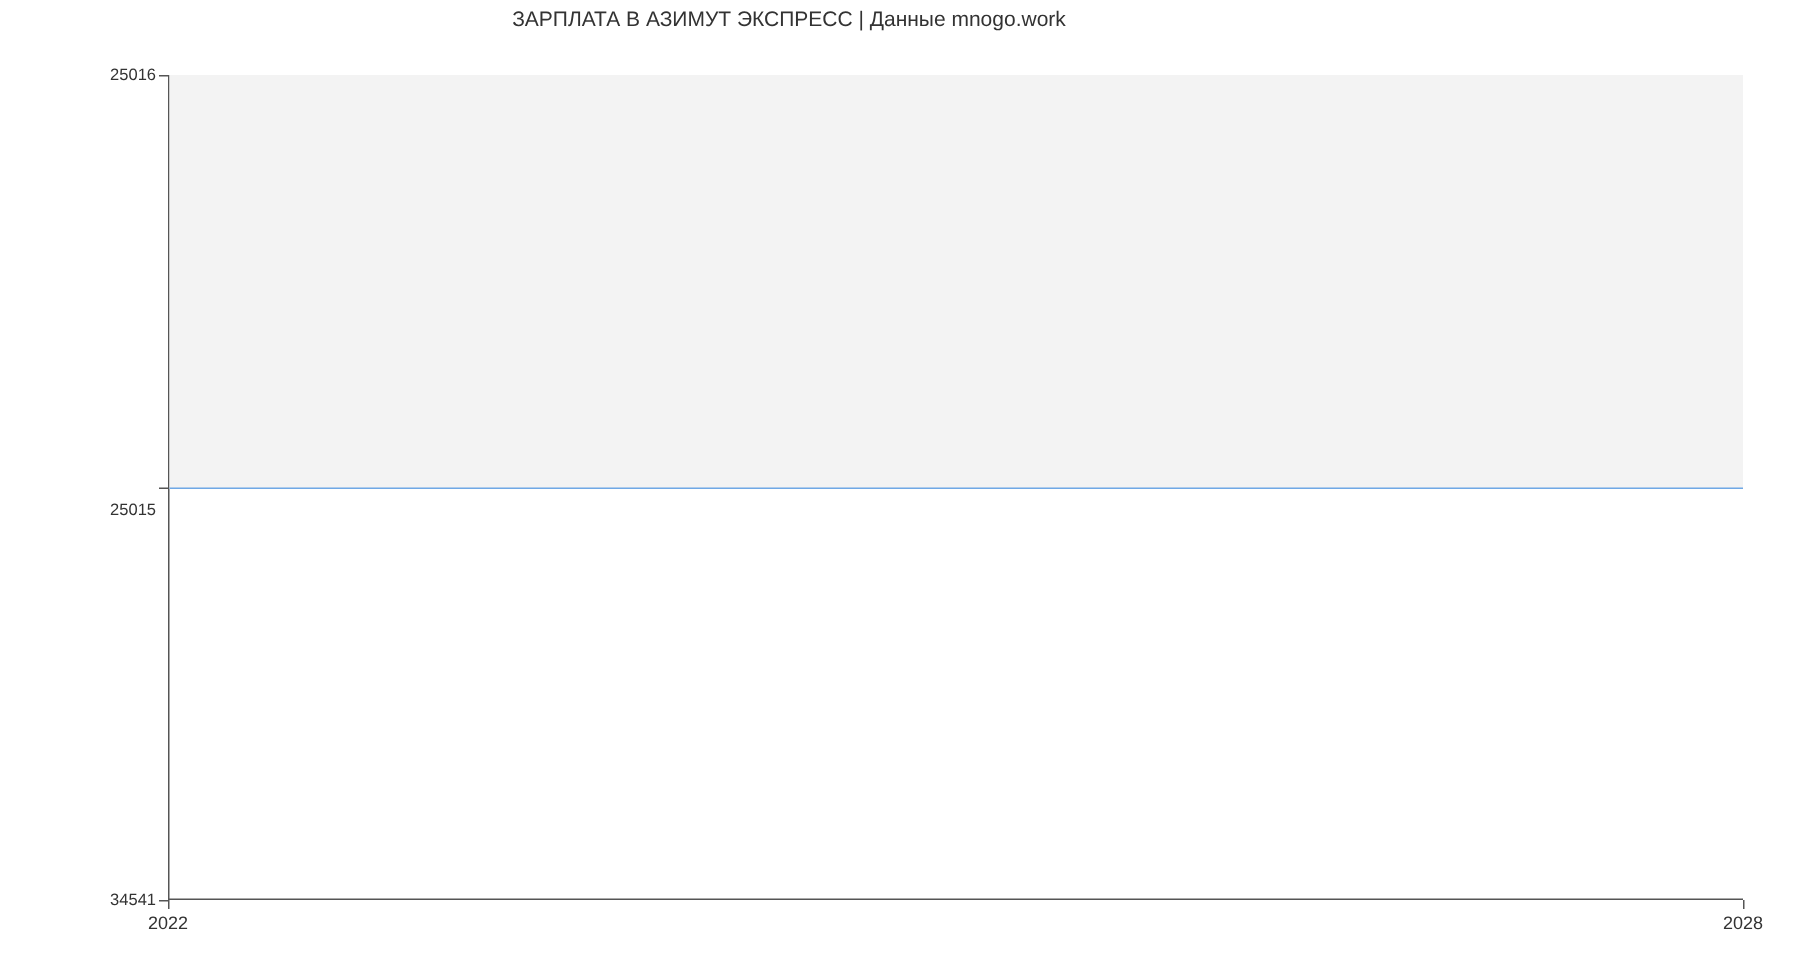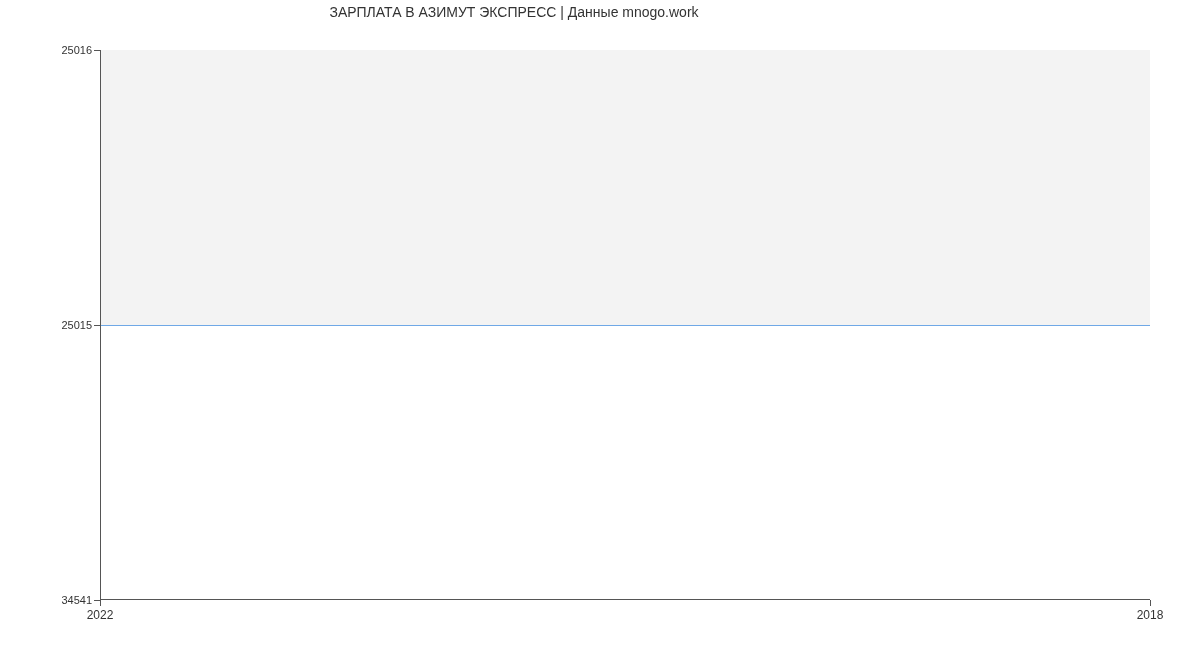--- a/index.html
+++ b/index.html
@@ -8,20 +8,21 @@
     width: 1200px;
     height: 650px;
     background: #ffffff;
     font-family: "Segoe UI", "Helvetica Neue", Arial, sans-serif;
     color: #333;
   }
   .chart-wrap {
     position: relative;
     width: 1028px;
     height: 650px;
+    margin-left: 12px;
   }
   .chart-title {
     position: absolute;
     top: 4px;
     left: 0;
     width: 100%;
     text-align: center;
     font-size: 14px;
     color: #333;
   }
@@ -85,21 +86,21 @@
   .ylabel {
     position: absolute;
     right: calc(100% - 92px);
     font-size: 11px;
     color: #333;
     text-align: center;
     transform: translateY(-50%);
     white-space: nowrap;
   }
   .ylabel.top    { top: 50px; }
-  .ylabel.mid    { top: 325px; }
+  .ylabel.mid    { top: 340px; }
   .ylabel.bottom { top: 600px; }
   .xlabel {
     position: absolute;
     top: 608px;
     font-size: 12px;
     color: #333;
     transform: translateX(-50%);
     white-space: nowrap;
   }
   .xlabel.left  { left: 100px; }
@@ -123,15 +124,15 @@
   <div class="ytick bottom"></div>
 
   <div class="xtick left"></div>
   <div class="xtick right"></div>
 
   <div class="ylabel top">25016</div>
   <div class="ylabel mid">25015</div>
   <div class="ylabel bottom">34541</div>
 
   <div class="xlabel left">2022</div>
-  <div class="xlabel right">2018</div>
+  <div class="xlabel right">2028</div>
 
 </div>
 
 </body></html>

